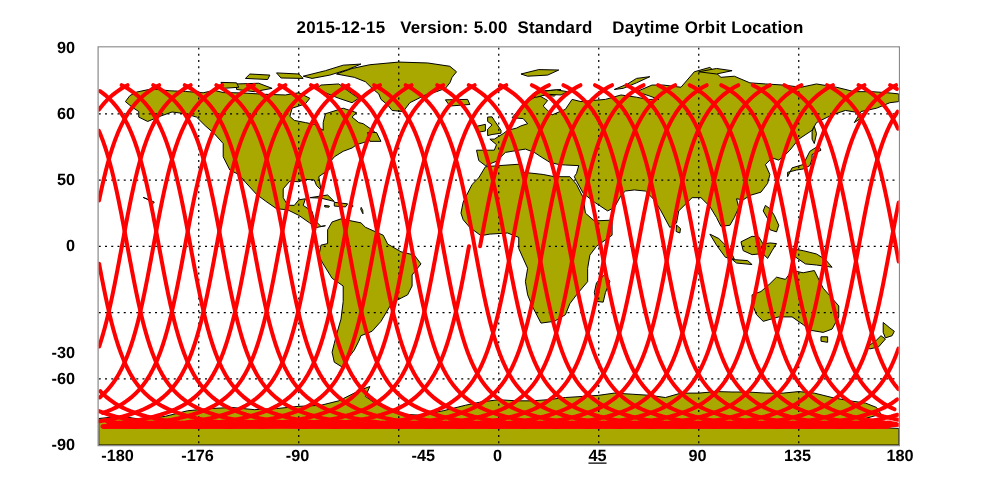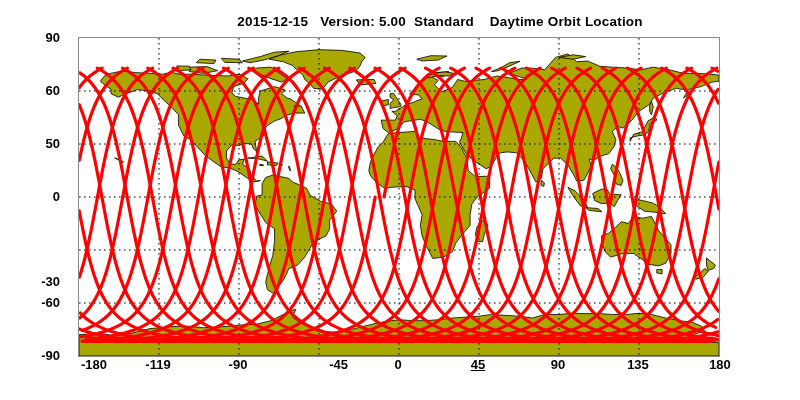--- a/index.html
+++ b/index.html
@@ -166,21 +166,21 @@
 
   <div class="ytick" style="top:30px;">90</div>
   <div class="ytick" style="top:83px;">60</div>
   <div class="ytick" style="top:136px;">50</div>
   <div class="ytick" style="top:189px;">0</div>
   <div class="ytick" style="top:242px;margin-top:32px;">-30</div>
   <div class="ytick" style="top:295px;">-60</div>
   <div class="ytick" style="top:348px;">-90</div>
 
   <div class="xtick" style="left:64px;">-180</div>
-  <div class="xtick" style="left:128px;">-119</div>
+  <div class="xtick" style="left:128px;">-176</div>
   <div class="xtick" style="left:208px;">-90</div>
   <div class="xtick" style="left:288px;text-align:right;">-45</div>
   <div class="xtick" style="left:368px;">0</div>
   <div class="xtick" style="left:448px;text-decoration:underline;">45</div>
   <div class="xtick" style="left:528px;">90</div>
   <div class="xtick" style="left:608px;">135</div>
   <div class="xtick" style="left:690px;">180</div>
 
 </div>
 

